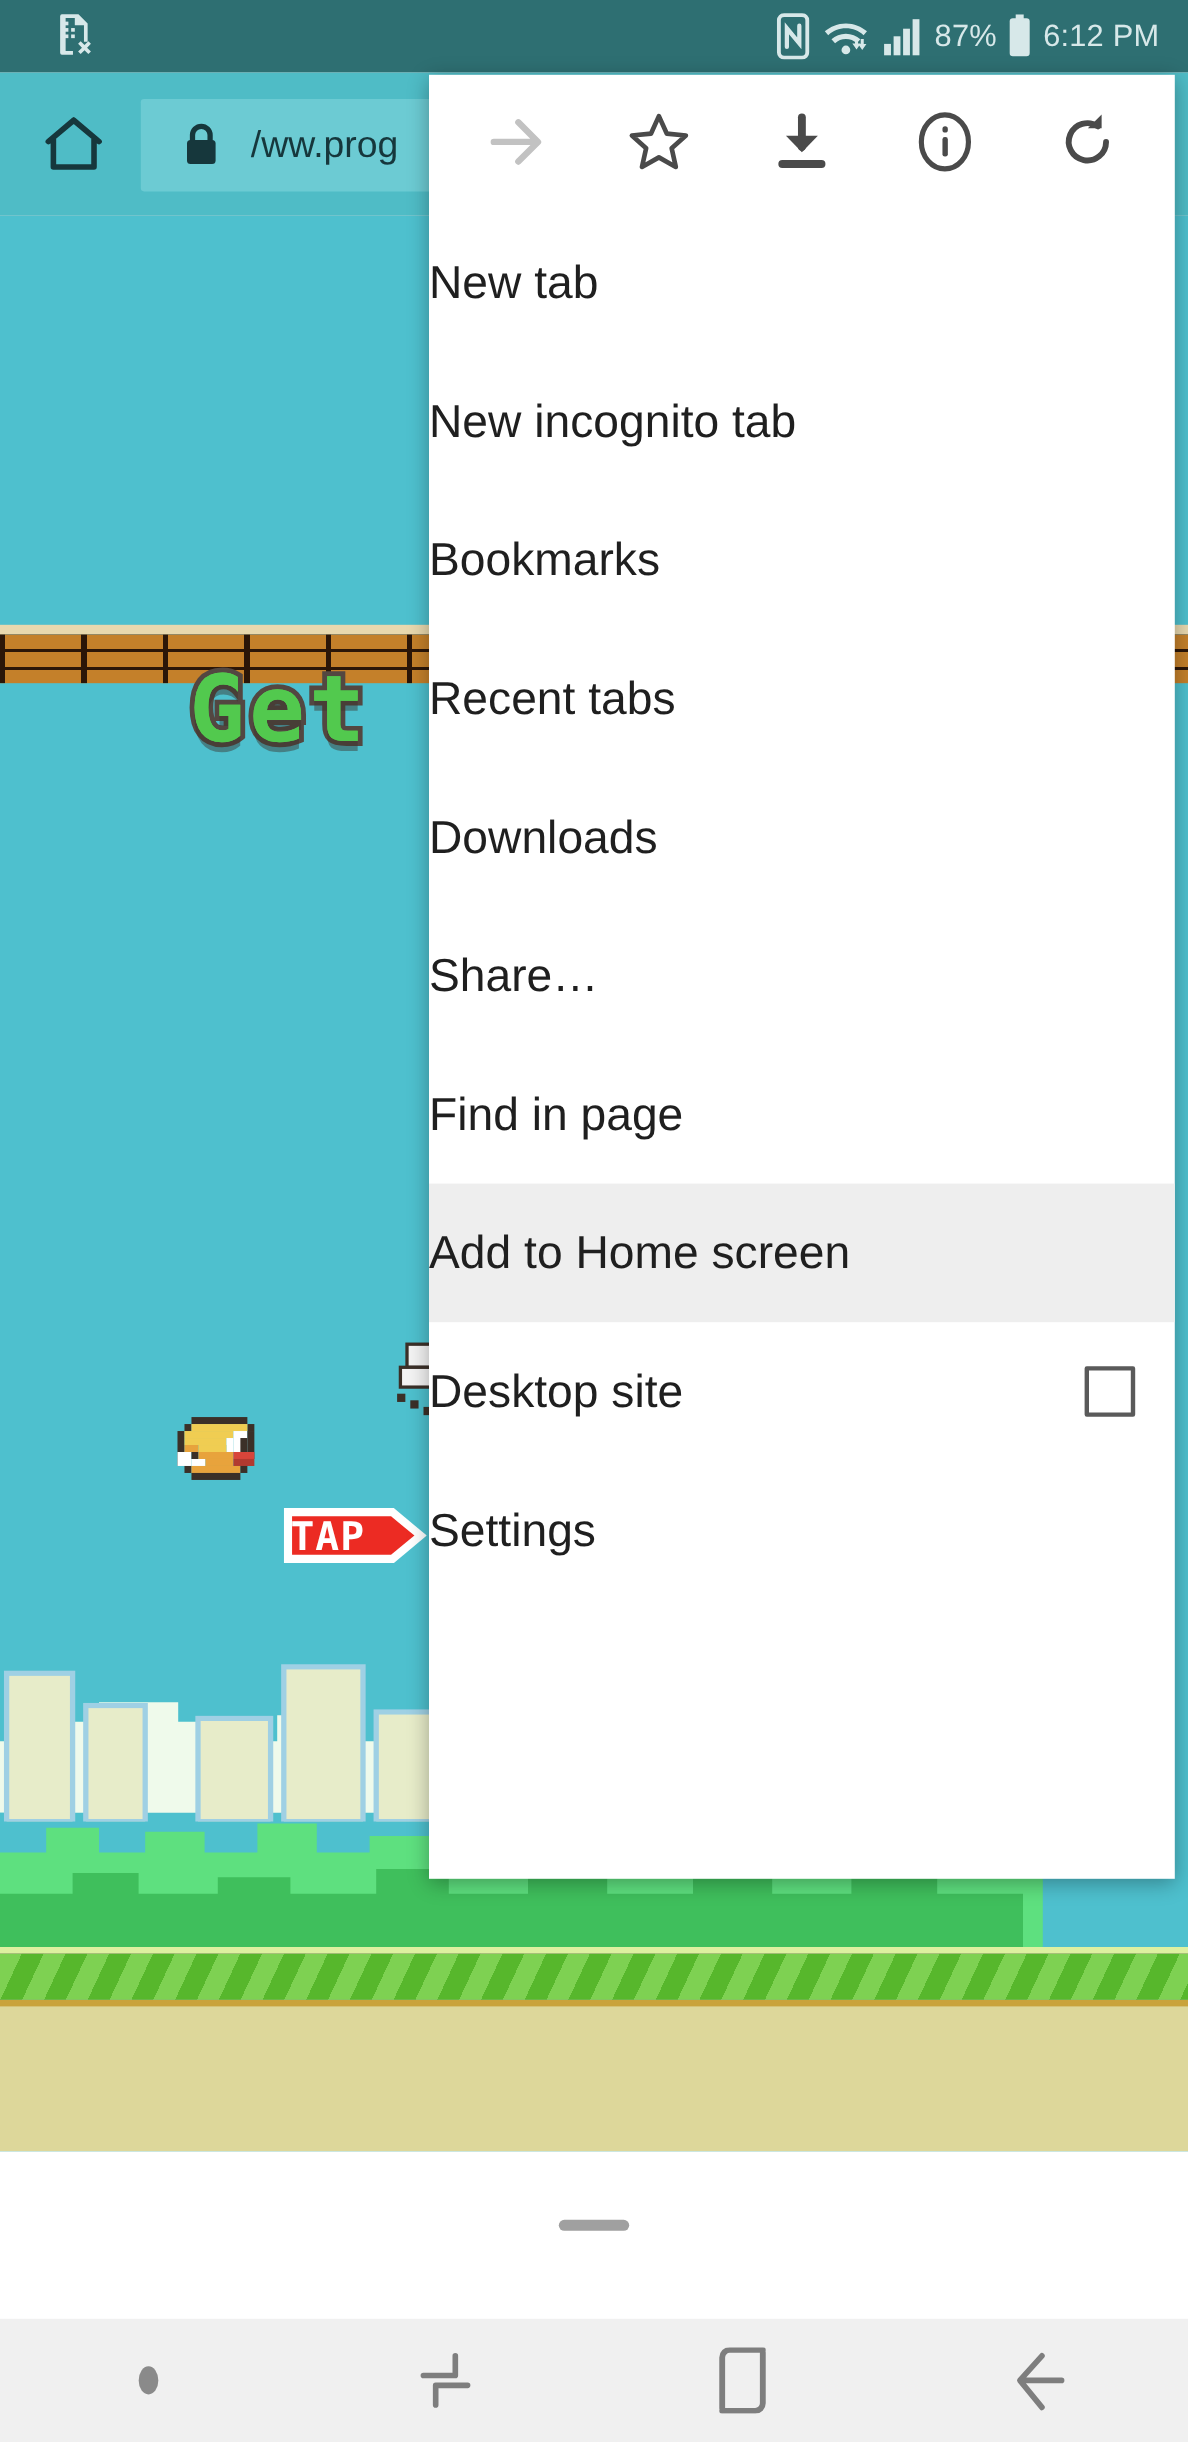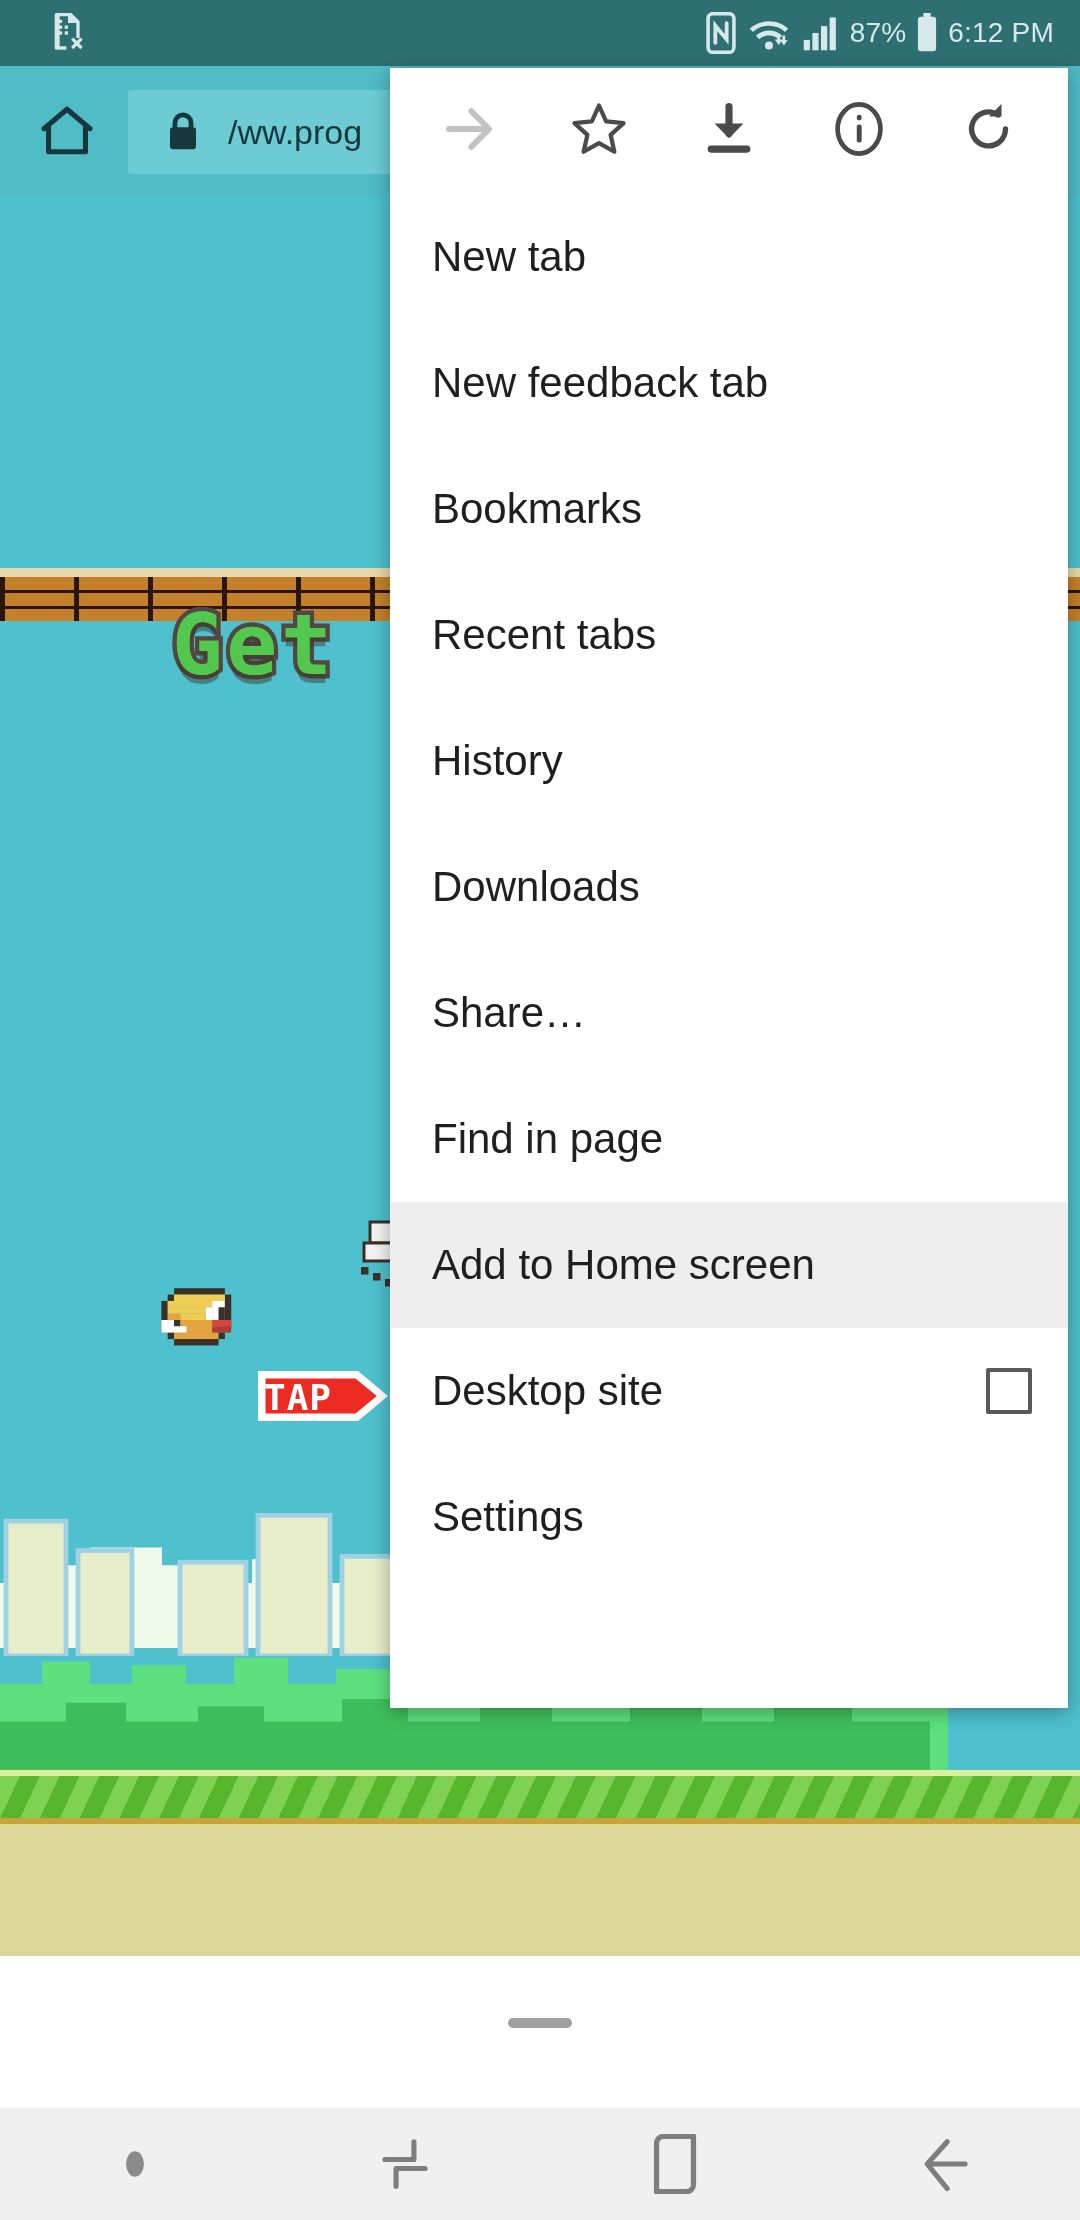--- a/index.html
+++ b/index.html
@@ -125,21 +125,21 @@
     overflow:hidden;
   }
   #menu-icon-row {
     height:122px; display:flex; align-items:center; justify-content:space-around;
     padding:0 14px;
   }
   .menu-icon-btn { width:92px; height:92px; display:flex; align-items:center; justify-content:center; }
   #menu-items { padding-top:4px; }
   .menu-item {
     height:126px; display:flex; align-items:center;
-    padding-left:42px; padding-right:36px;
+    padding-right:36px;
   }
   .menu-item.highlighted { background:#eeeeee; }
   .menu-item-label {
     font-size:42px; color:#1f1f1f; font-weight:400; white-space:nowrap;
   }
   .menu-item-spacer { flex:1; }
   .menu-checkbox {
     width:46px; height:46px; border:4px solid #5a5a5a; border-radius:2px; background:#fff;
   }
 </style>
@@ -344,30 +344,27 @@
           <path d="M18.6 1.8 L18.6 7.4 L13 7.4 Z" fill="#4a4a4a"></path>
         </svg>
       </div>
     </div>
 
     <div id="menu-items">
       <div class="menu-item">
         <span class="menu-item-label">New tab</span>
       </div>
       <div class="menu-item">
-        <span class="menu-item-label">New feedback tab</span>
+        <span class="menu-item-label">New incognito tab</span>
       </div>
       <div class="menu-item">
         <span class="menu-item-label">Bookmarks</span>
       </div>
       <div class="menu-item">
         <span class="menu-item-label">Recent tabs</span>
-      </div>
-      <div class="menu-item">
-        <span class="menu-item-label">History</span>
       </div>
       <div class="menu-item">
         <span class="menu-item-label">Downloads</span>
       </div>
       <div class="menu-item">
         <span class="menu-item-label">Share…</span>
       </div>
       <div class="menu-item">
         <span class="menu-item-label">Find in page</span>
       </div>

